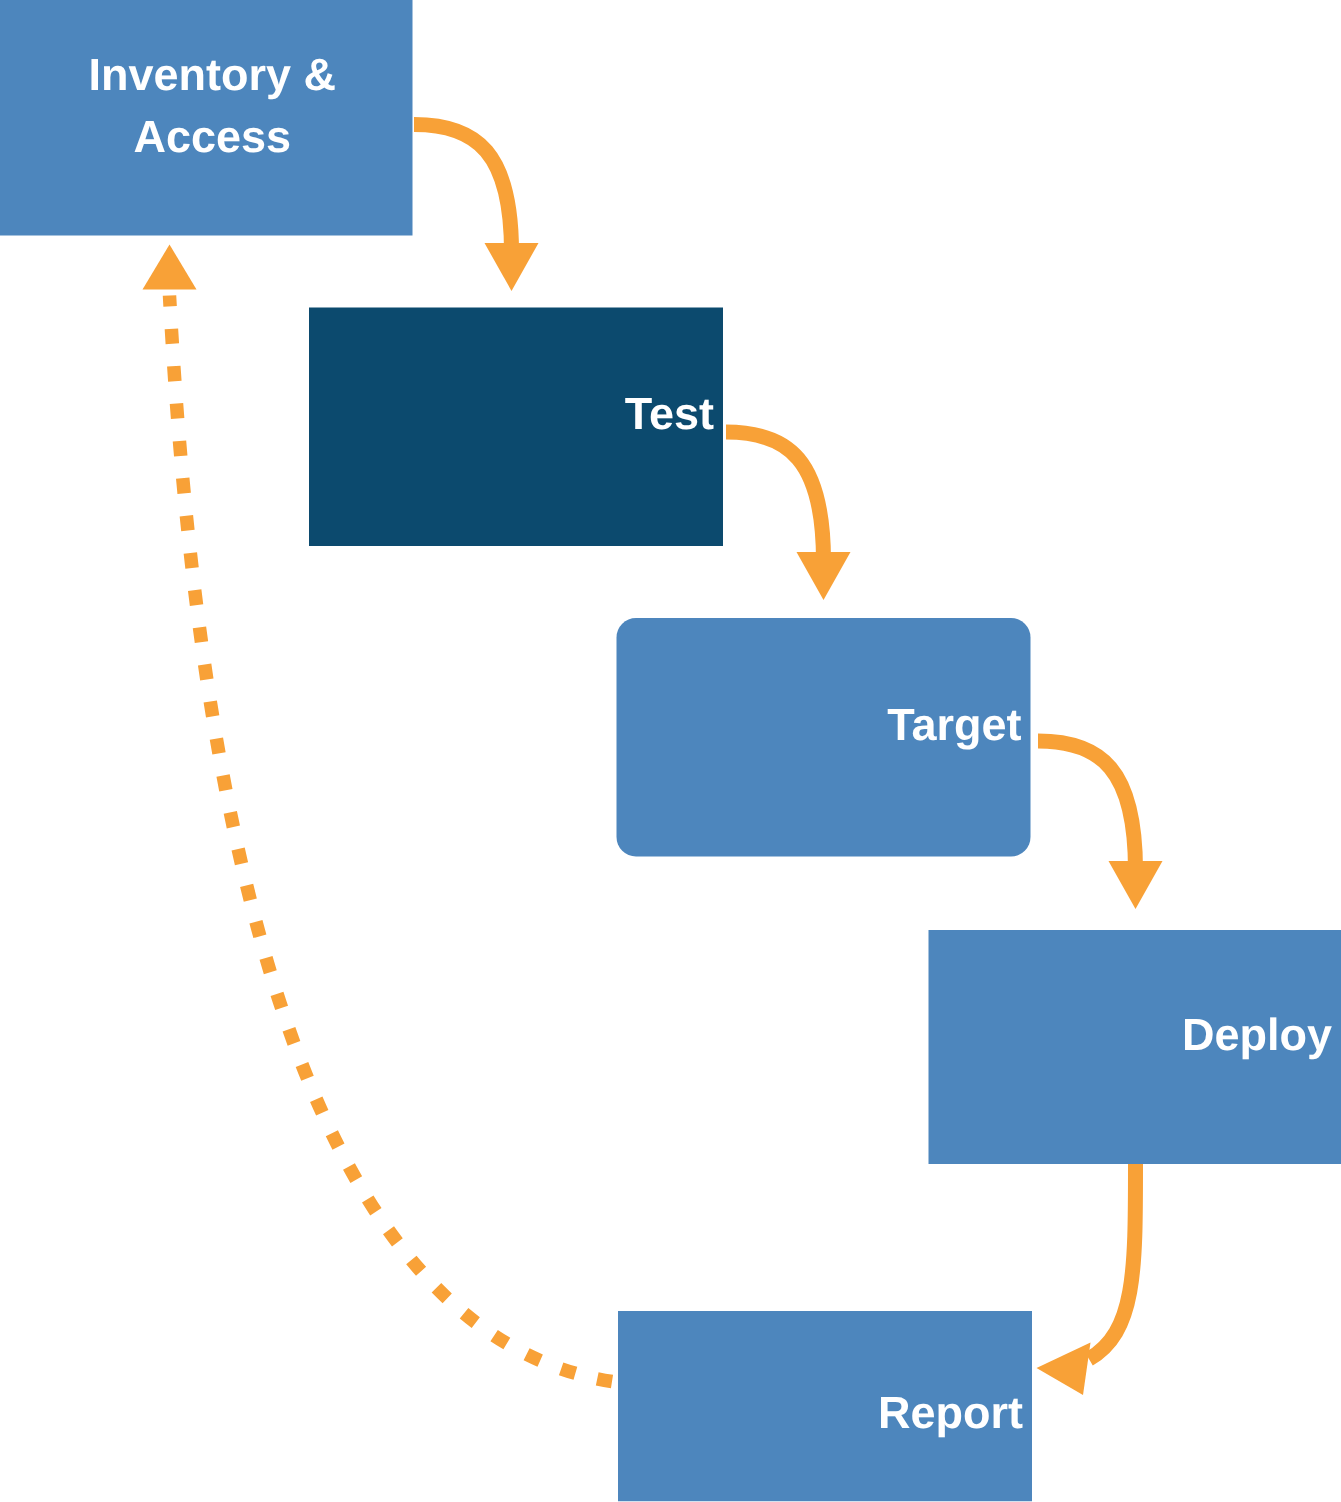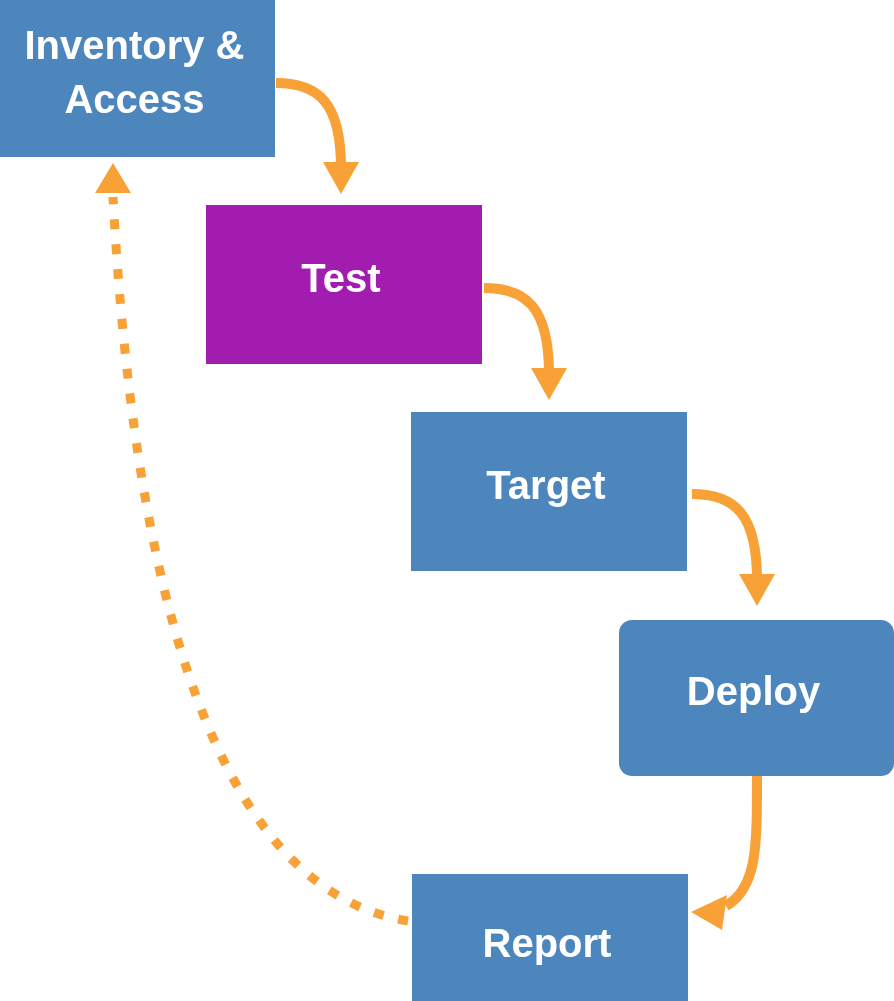--- a/index.html
+++ b/index.html
@@ -22,33 +22,33 @@
     width: 894px;
     height: 1001px;
     pointer-events: none;
   }
   .flow-box {
     position: absolute;
     background: #4D86BD;
     color: #ffffff;
     display: flex;
     align-items: center;
-    justify-content: center;
+    justify-content: flex-end;
     text-align: center;
-    font-size: 40px;
+    font-size: 30px;
     font-weight: 700;
     line-height: 1.35;
-    padding: 0 20px 14px 14px;
+    padding: 0 6px 14px 14px;
     box-sizing: border-box;
   }
   
   .box-inventory { left: 0;    top: 0;    width: 275px; height: 157px; }
   .box-test      { left: 206px; top: 205px; width: 276px; height: 159px; }
-  .box-target    { left: 411px; top: 412px; width: 276px; height: 159px; }
-  .box-deploy    { left: 619px; top: 620px; width: 275px; height: 156px; border-radius: 13px; }
+  .box-target    { left: 411px; top: 412px; width: 276px; height: 159px; border-radius: 13px; }
+  .box-deploy    { left: 619px; top: 620px; width: 275px; height: 156px; }
   .box-report    { left: 412px; top: 842px; width: 276px; height: 152px; }
 </style>
 </head>
 <body>
 
 <div class="canvas">
 
   <svg class="arrow-layer" width="894" height="1001" viewBox="0 0 894 1001">
 
     <g>
@@ -74,21 +74,21 @@
     <g>
       <path d="M 408 921 Q 150 880 113 197" fill="none" stroke-width="9" stroke-dasharray="10 15" stroke="#F8A137"></path>
       <polygon points="95,193 131,193 113,163" fill="#F8A137"></polygon>
     </g>
   </svg>
 
   <div class="flow-box box-inventory" style="background: rgb(77, 134, 189); color: rgb(255, 255, 255);">
     <span>Inventory &amp; Access</span>
   </div>
 
-  <div class="flow-box box-test" style="background: #a21caf; color: rgb(255, 255, 255);">
+  <div class="flow-box box-test" style="background: #0c4a6e; color: rgb(255, 255, 255);">
     <span>Test</span>
   </div>
 
   <div class="flow-box box-target" style="background: rgb(77, 134, 189); color: rgb(255, 255, 255);">
     <span>Target</span>
   </div>
 
   <div class="flow-box box-deploy" style="background: rgb(77, 134, 189); color: rgb(255, 255, 255);">
     <span>Deploy</span>
   </div>

